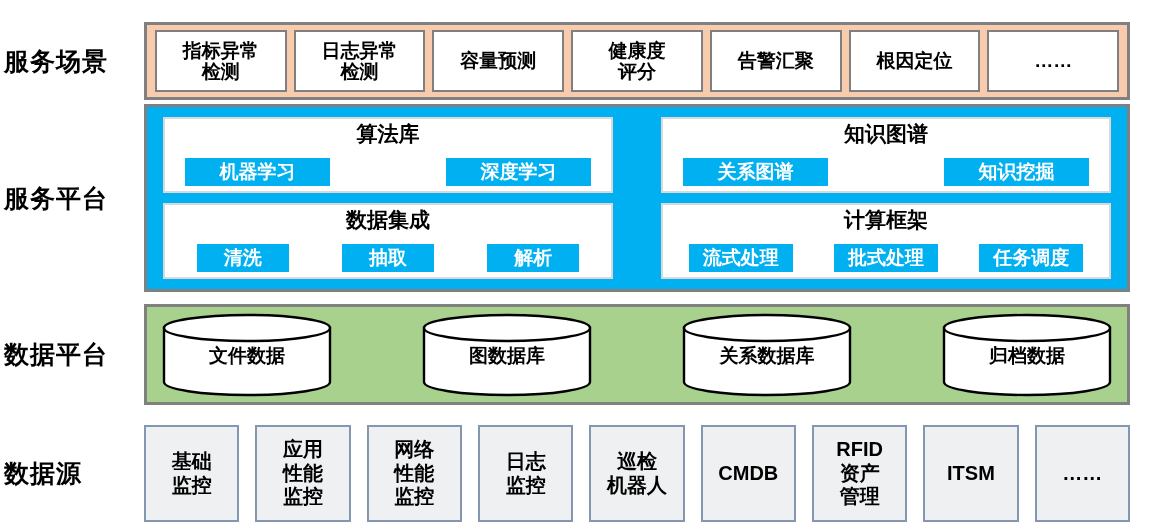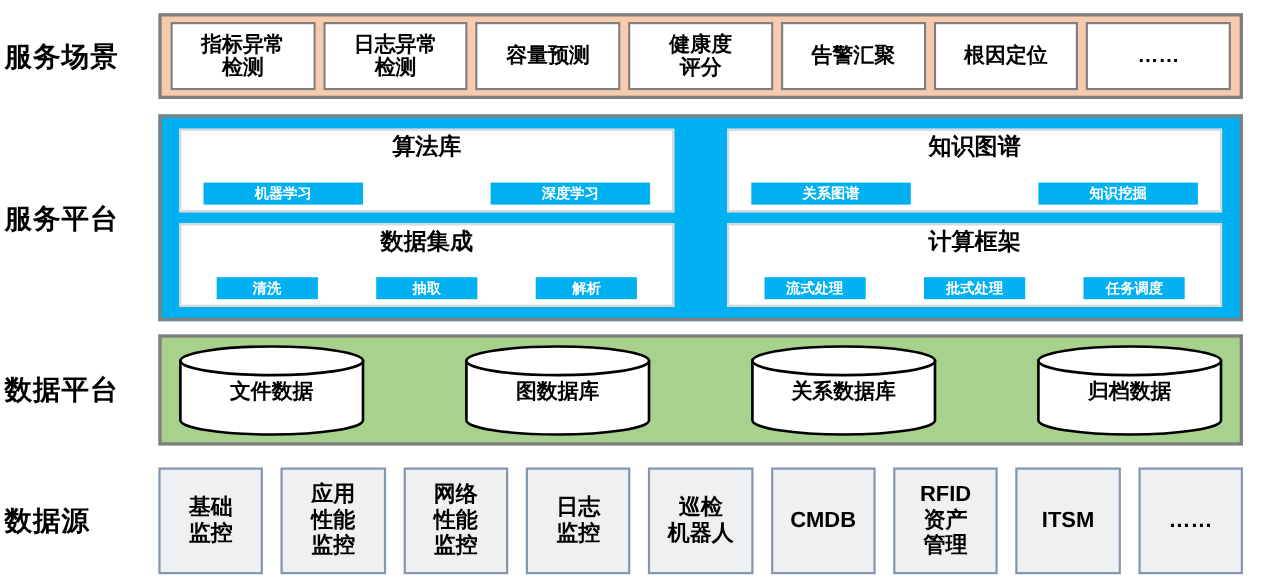--- a/index.html
+++ b/index.html
@@ -41,21 +41,21 @@
 
   .band {
     flex: 1 1 auto;
     margin-right: 29px;
     border: 3px solid #808080;
     display: flex;
     align-items: center;
   }
 
   
-  #row-scenario { top: 12px; height: 78px; }
+  #row-scenario { top: 22px; height: 78px; }
 
   #row-scenario .band {
     background: #f8cbad;
     height: 78px;
     padding: 7px 8px;
     gap: 7px;
     justify-content: space-between;
   }
 
   .scenario-box {
@@ -121,21 +121,21 @@
     left: 0;
     padding: 0 8px;
     gap: 6px;
   }
 
   .chip-row.two { justify-content: space-between; padding: 0 20px; }
 
   .chip {
     background: #00b0f0;
     color: #ffffff;
-    font-size: 13px;
+    font-size: 19px;
     font-weight: bold;
     text-align: center;
     padding: 2px 14px;
     min-width: 92px;
     line-height: 1.25;
     white-space: nowrap;
   }
 
   .chip.wide { min-width: 145px; }
 

